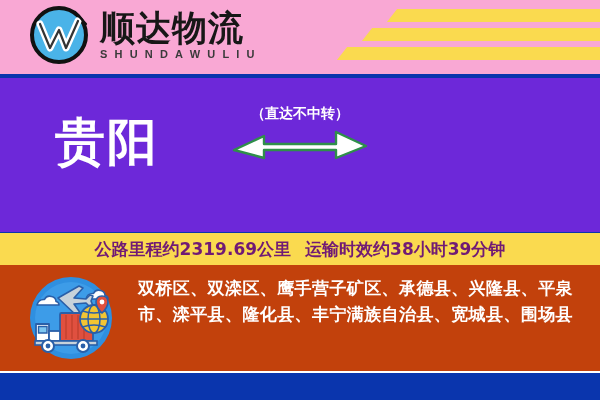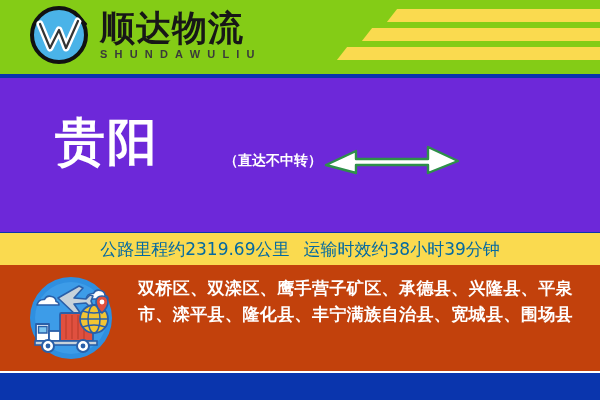--- a/index.html
+++ b/index.html
@@ -8,21 +8,21 @@
   .banner{
     position:relative;
     width:600px;height:400px;
     overflow:hidden;
     background:#0a35ad;
   }
 
   
   .header{
     position:absolute;left:0;top:0;width:600px;height:74px;
-    background:#84cc16;
+    background:#f9a8d4;
     overflow:hidden;
   }
   .logo-wrap{
     position:absolute;left:28px;top:4px;
     display:flex;align-items:center;
   }
   .logo-mark{
     position:relative;
     width:62px;height:62px;
     flex:0 0 auto;
@@ -83,21 +83,21 @@
     font-weight:bold;
     color:#ffffff;
     letter-spacing:2px;
     white-space:nowrap;
   }
   .city.origin{left:55px;}
   .city.dest{left:388px;}
 
   .arrow-block{
     position:absolute;left:224px;top:26px;width:152px;height:112px;
-    display:flex;flex-direction:row;align-items:center;
+    display:flex;flex-direction:column;align-items:center;
   }
   .arrow-note-top{
     font-family:"DejaVu Sans","Liberation Sans",sans-serif;
     font-size:14px;line-height:18px;
     font-weight:bold;color:#ffffff;white-space:nowrap;
   }
   .arrow-svg{margin-top:3px;}
   .arrow-note-bottom{
     margin-top:6px;
     font-family:"DejaVu Sans","Liberation Sans",sans-serif;
@@ -107,22 +107,22 @@
 
   
   .infobar{
     position:absolute;left:0;top:233px;width:600px;height:32px;
     background:#fada4f;
     display:flex;align-items:center;justify-content:center;
   }
   .infobar-text{
     font-family:"DejaVu Sans","Liberation Sans",sans-serif;
     font-size:17px;line-height:20px;
-    font-weight:normal;
-    color:#0369a1;
+    font-weight:bold;
+    color:#701a75;
     white-space:nowrap;
     letter-spacing:0px;
     text-align:center;
   }
   .infobar-gap{display:inline-block;width:14px;}
 
   
   .coverage{
     position:absolute;left:0;top:265px;width:600px;height:106px;
     background:#c2410c;

